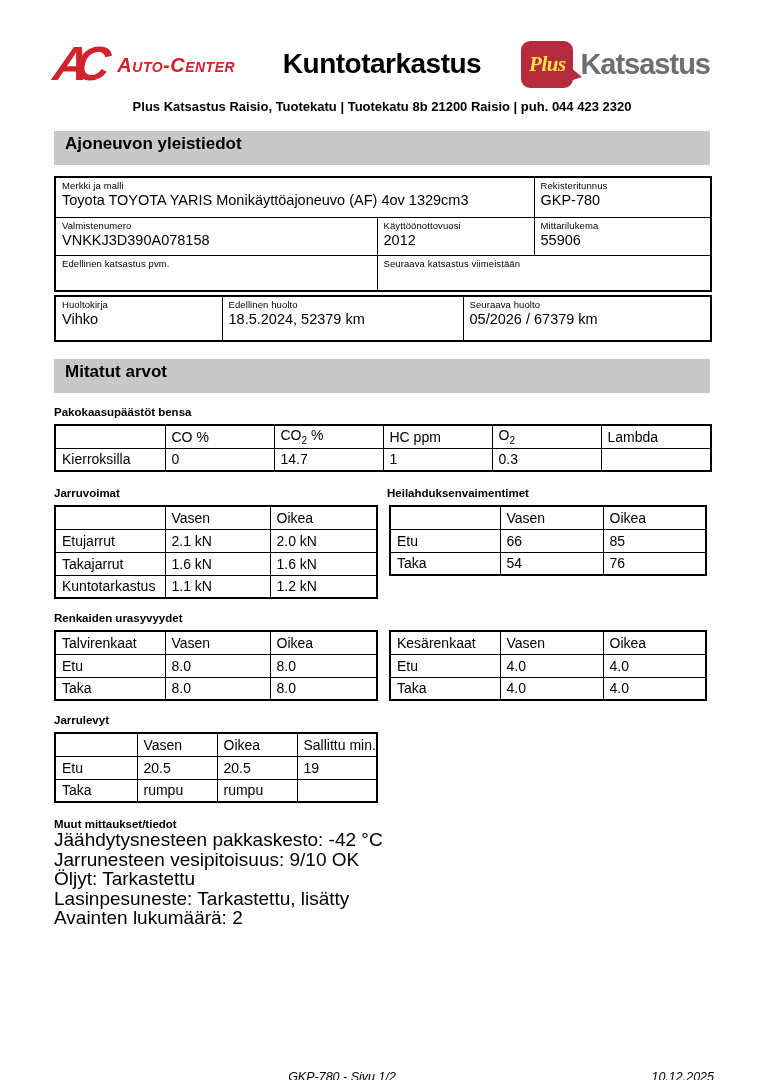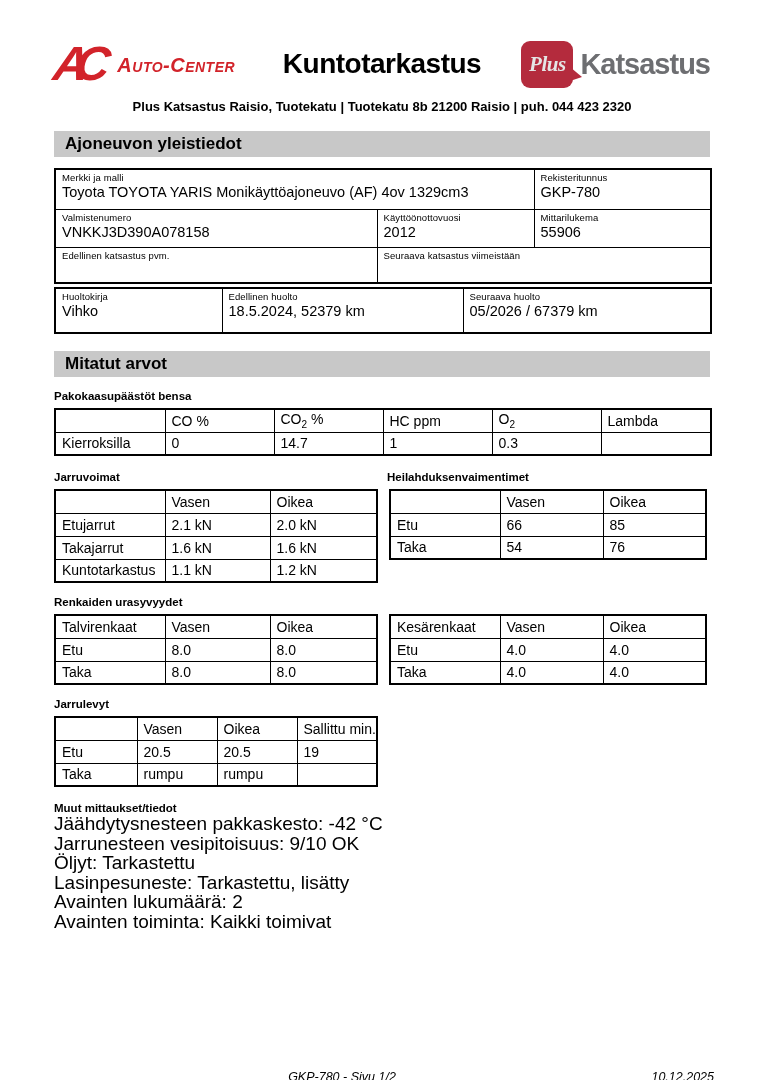--- a/index.html
+++ b/index.html
@@ -27,36 +27,36 @@
     color:#d2232a; font-size:20px; letter-spacing:0.5px; margin-left:4px; margin-top:2px;
   }
   .doc-title { flex:1; text-align:center; font-size:28px; font-weight:bold; letter-spacing:-0.5px; }
   .plus-logo { width:215px; display:flex; align-items:center; justify-content:flex-end; }
   .plus-badge {
     position:relative; width:52px; height:47px; background:#b42b3d;
     border-radius:9px; display:flex; align-items:center; justify-content:center;
     flex-shrink:0;
   }
   .plus-badge-text {
-    color:#e5e5e5; font-style:italic; font-weight:bold; font-size:21px; letter-spacing:-0.5px;
+    color:#fde047; font-style:italic; font-weight:bold; font-size:21px; letter-spacing:-0.5px;
     font-family:"Liberation Serif", serif;
   }
   .plus-tail {
     position:absolute; right:-9px; bottom:7px; width:0; height:0;
     border-top:10px solid transparent; border-bottom:4px solid transparent;
     border-left:12px solid #b42b3d;
   }
   .plus-wordmark { font-size:29px; font-weight:bold; color:#6d6e71; margin-left:7px; letter-spacing:-1px; }
 
   .address { text-align:center; font-size:13px; margin-top:5px;font-weight:bold; }
 
   
   .section-bar {
     background:#c8c8c8; font-weight:bold; font-size:17px;
-    padding:3px 11px; height:26px; margin-top:17px;
+    padding:3px 11px; height:34px; margin-top:17px;
   }
 
   
   table { border-collapse:collapse; table-layout:fixed; }
   .vtable { width:656px; border:2px solid #000; margin-top:11px; }
   .vtable td { border:1px solid #000; vertical-align:top; padding:2px 6px; }
   .cell-label { font-size:9.5px; letter-spacing:0.1px; }
   .cell-value { font-size:14.5px; margin-top:1px; min-height:18px; white-space:nowrap; }
   .row-tall td { height:40px; }
   .row-mid td { height:38px; }
@@ -362,21 +362,20 @@
       </tr>
     </tbody>
       </table>
 
     <div class="other-title">Muut mittaukset/tiedot</div>
     <div class="other-line">Jäähdytysnesteen pakkaskesto: -42 °C</div>
     <div class="other-line">Jarrunesteen vesipitoisuus: 9/10 OK</div>
     <div class="other-line">Öljyt: Tarkastettu</div>
     <div class="other-line">Lasinpesuneste: Tarkastettu, lisätty</div>
     <div class="other-line">Avainten lukumäärä: 2</div>
-    <div class="other-line">Avainten toiminta: Kaikki toimivat</div>
 
   </div>
 
   <div class="footer">
     <span class="footer-page">GKP-780 - Sivu 1/2</span>
     <span class="footer-date">10.12.2025</span>
   </div>
 </div>
 
 </body></html>

